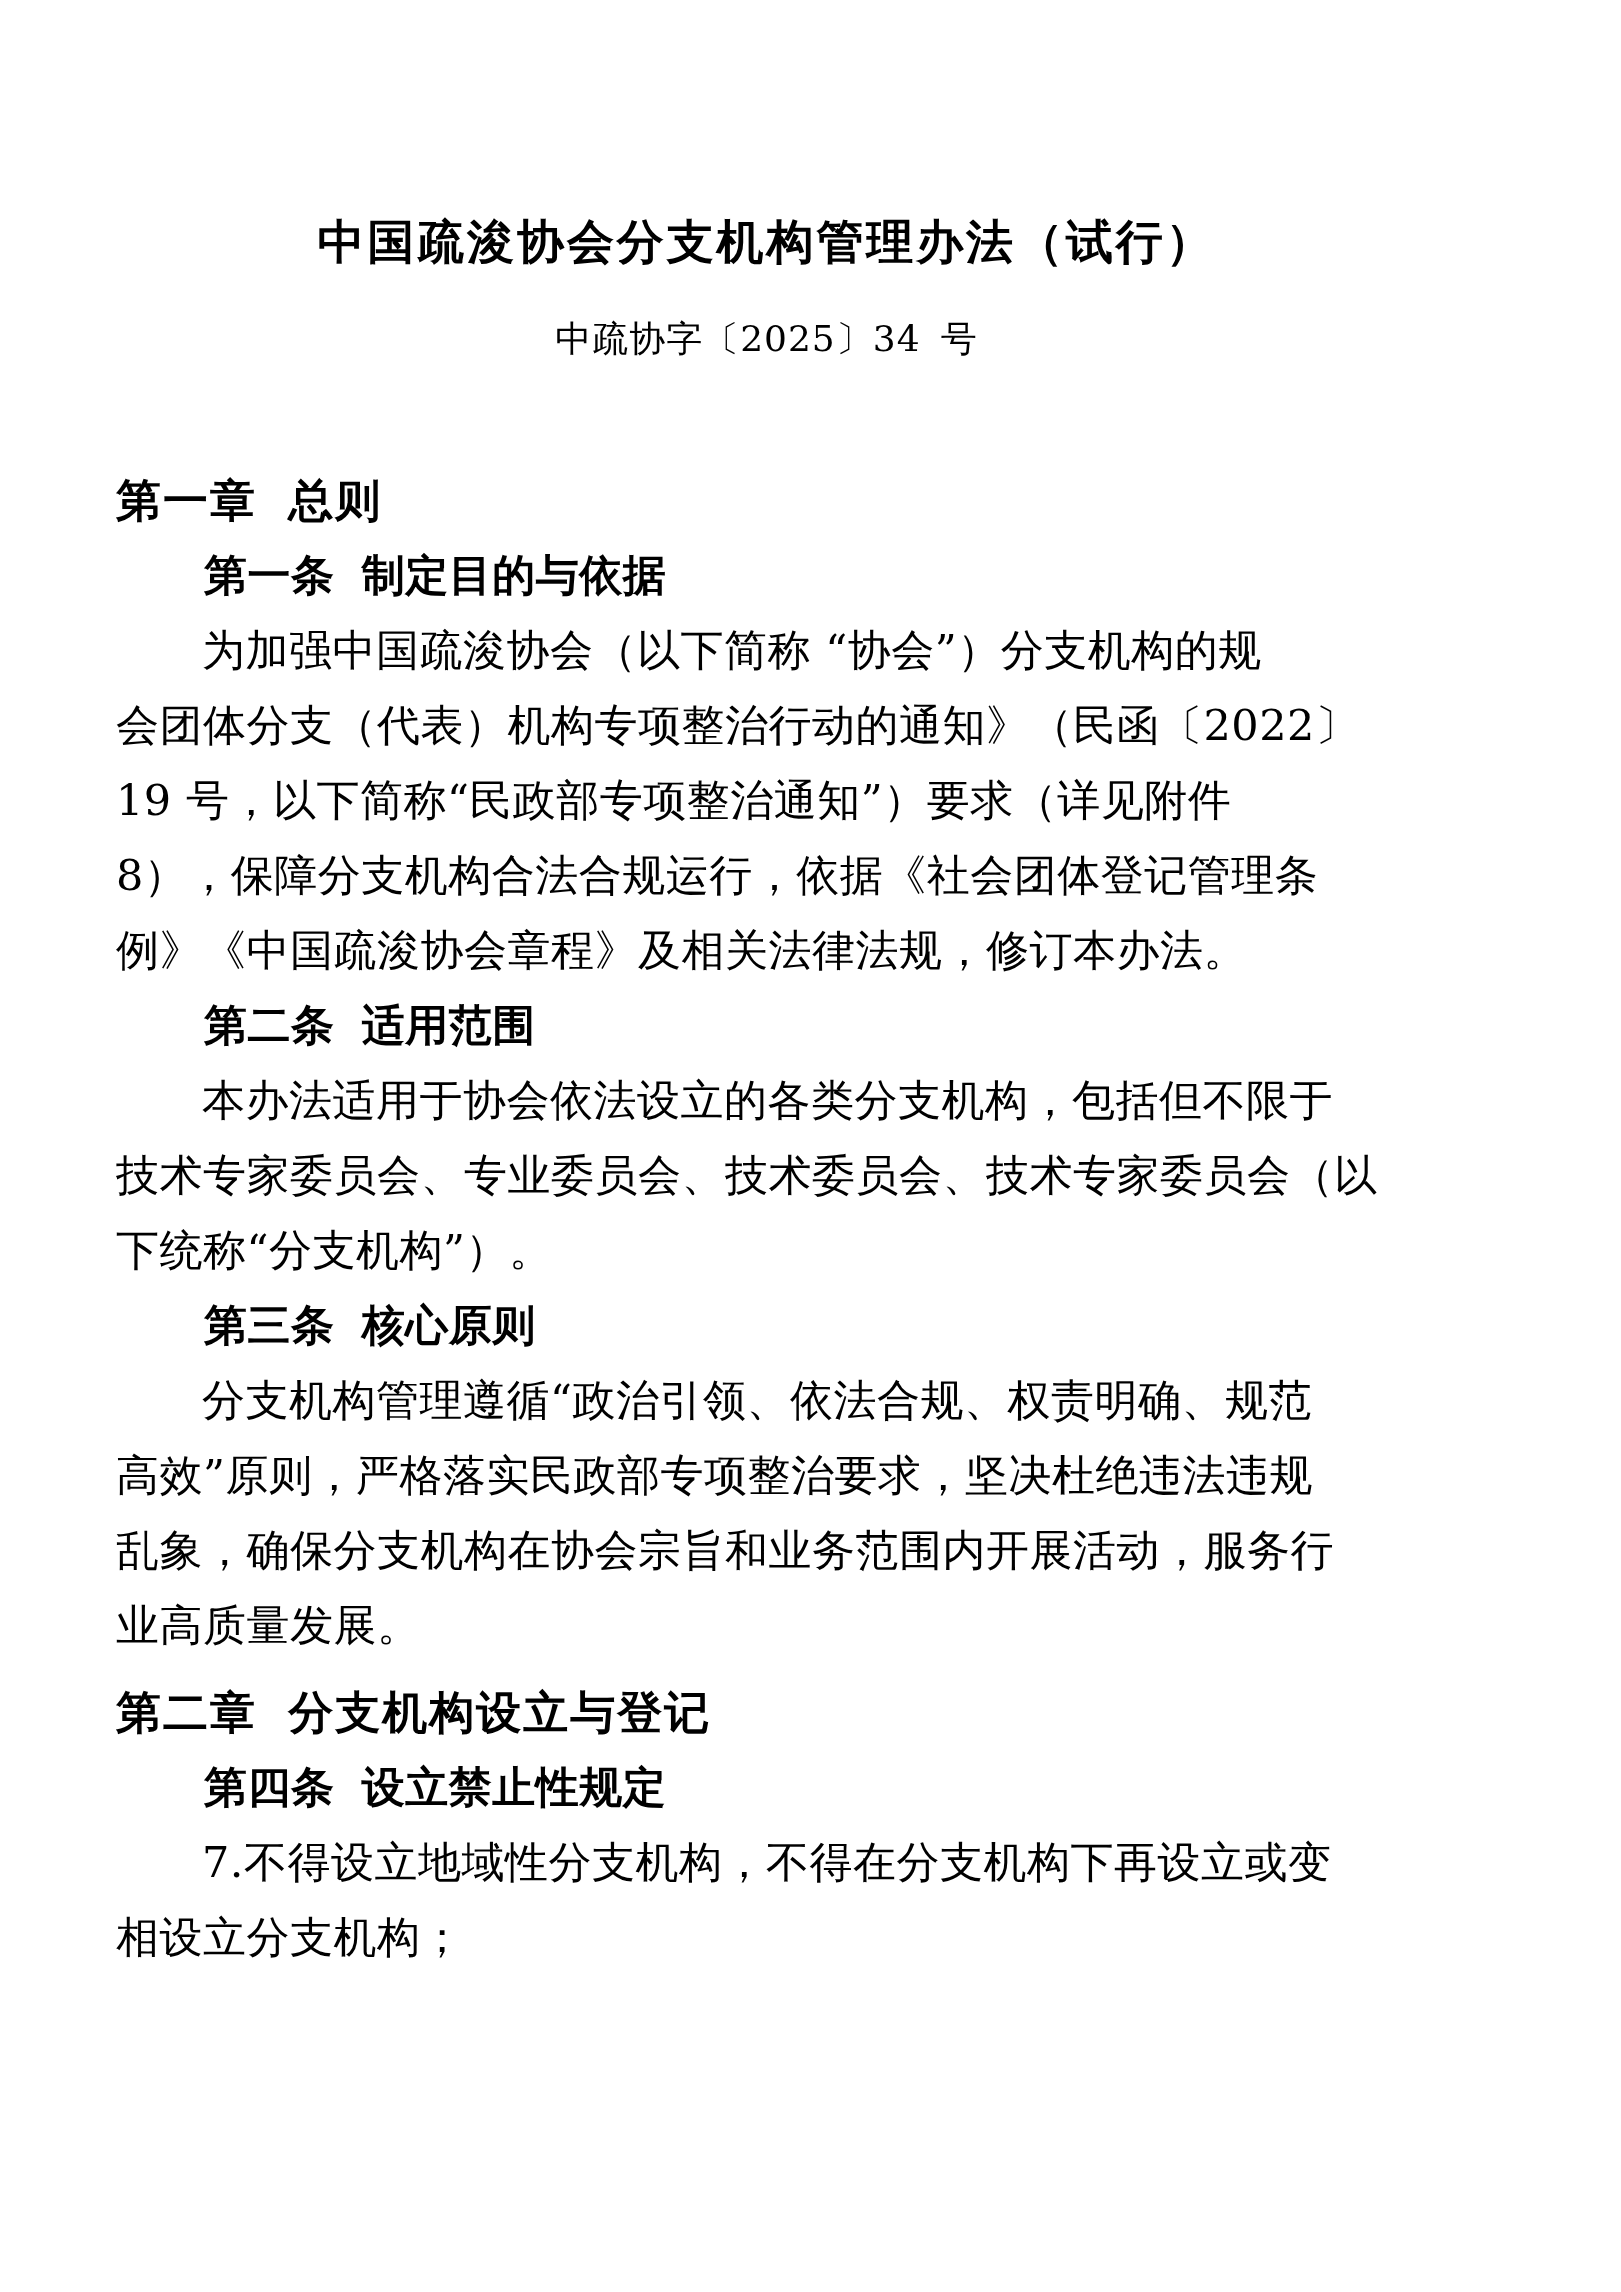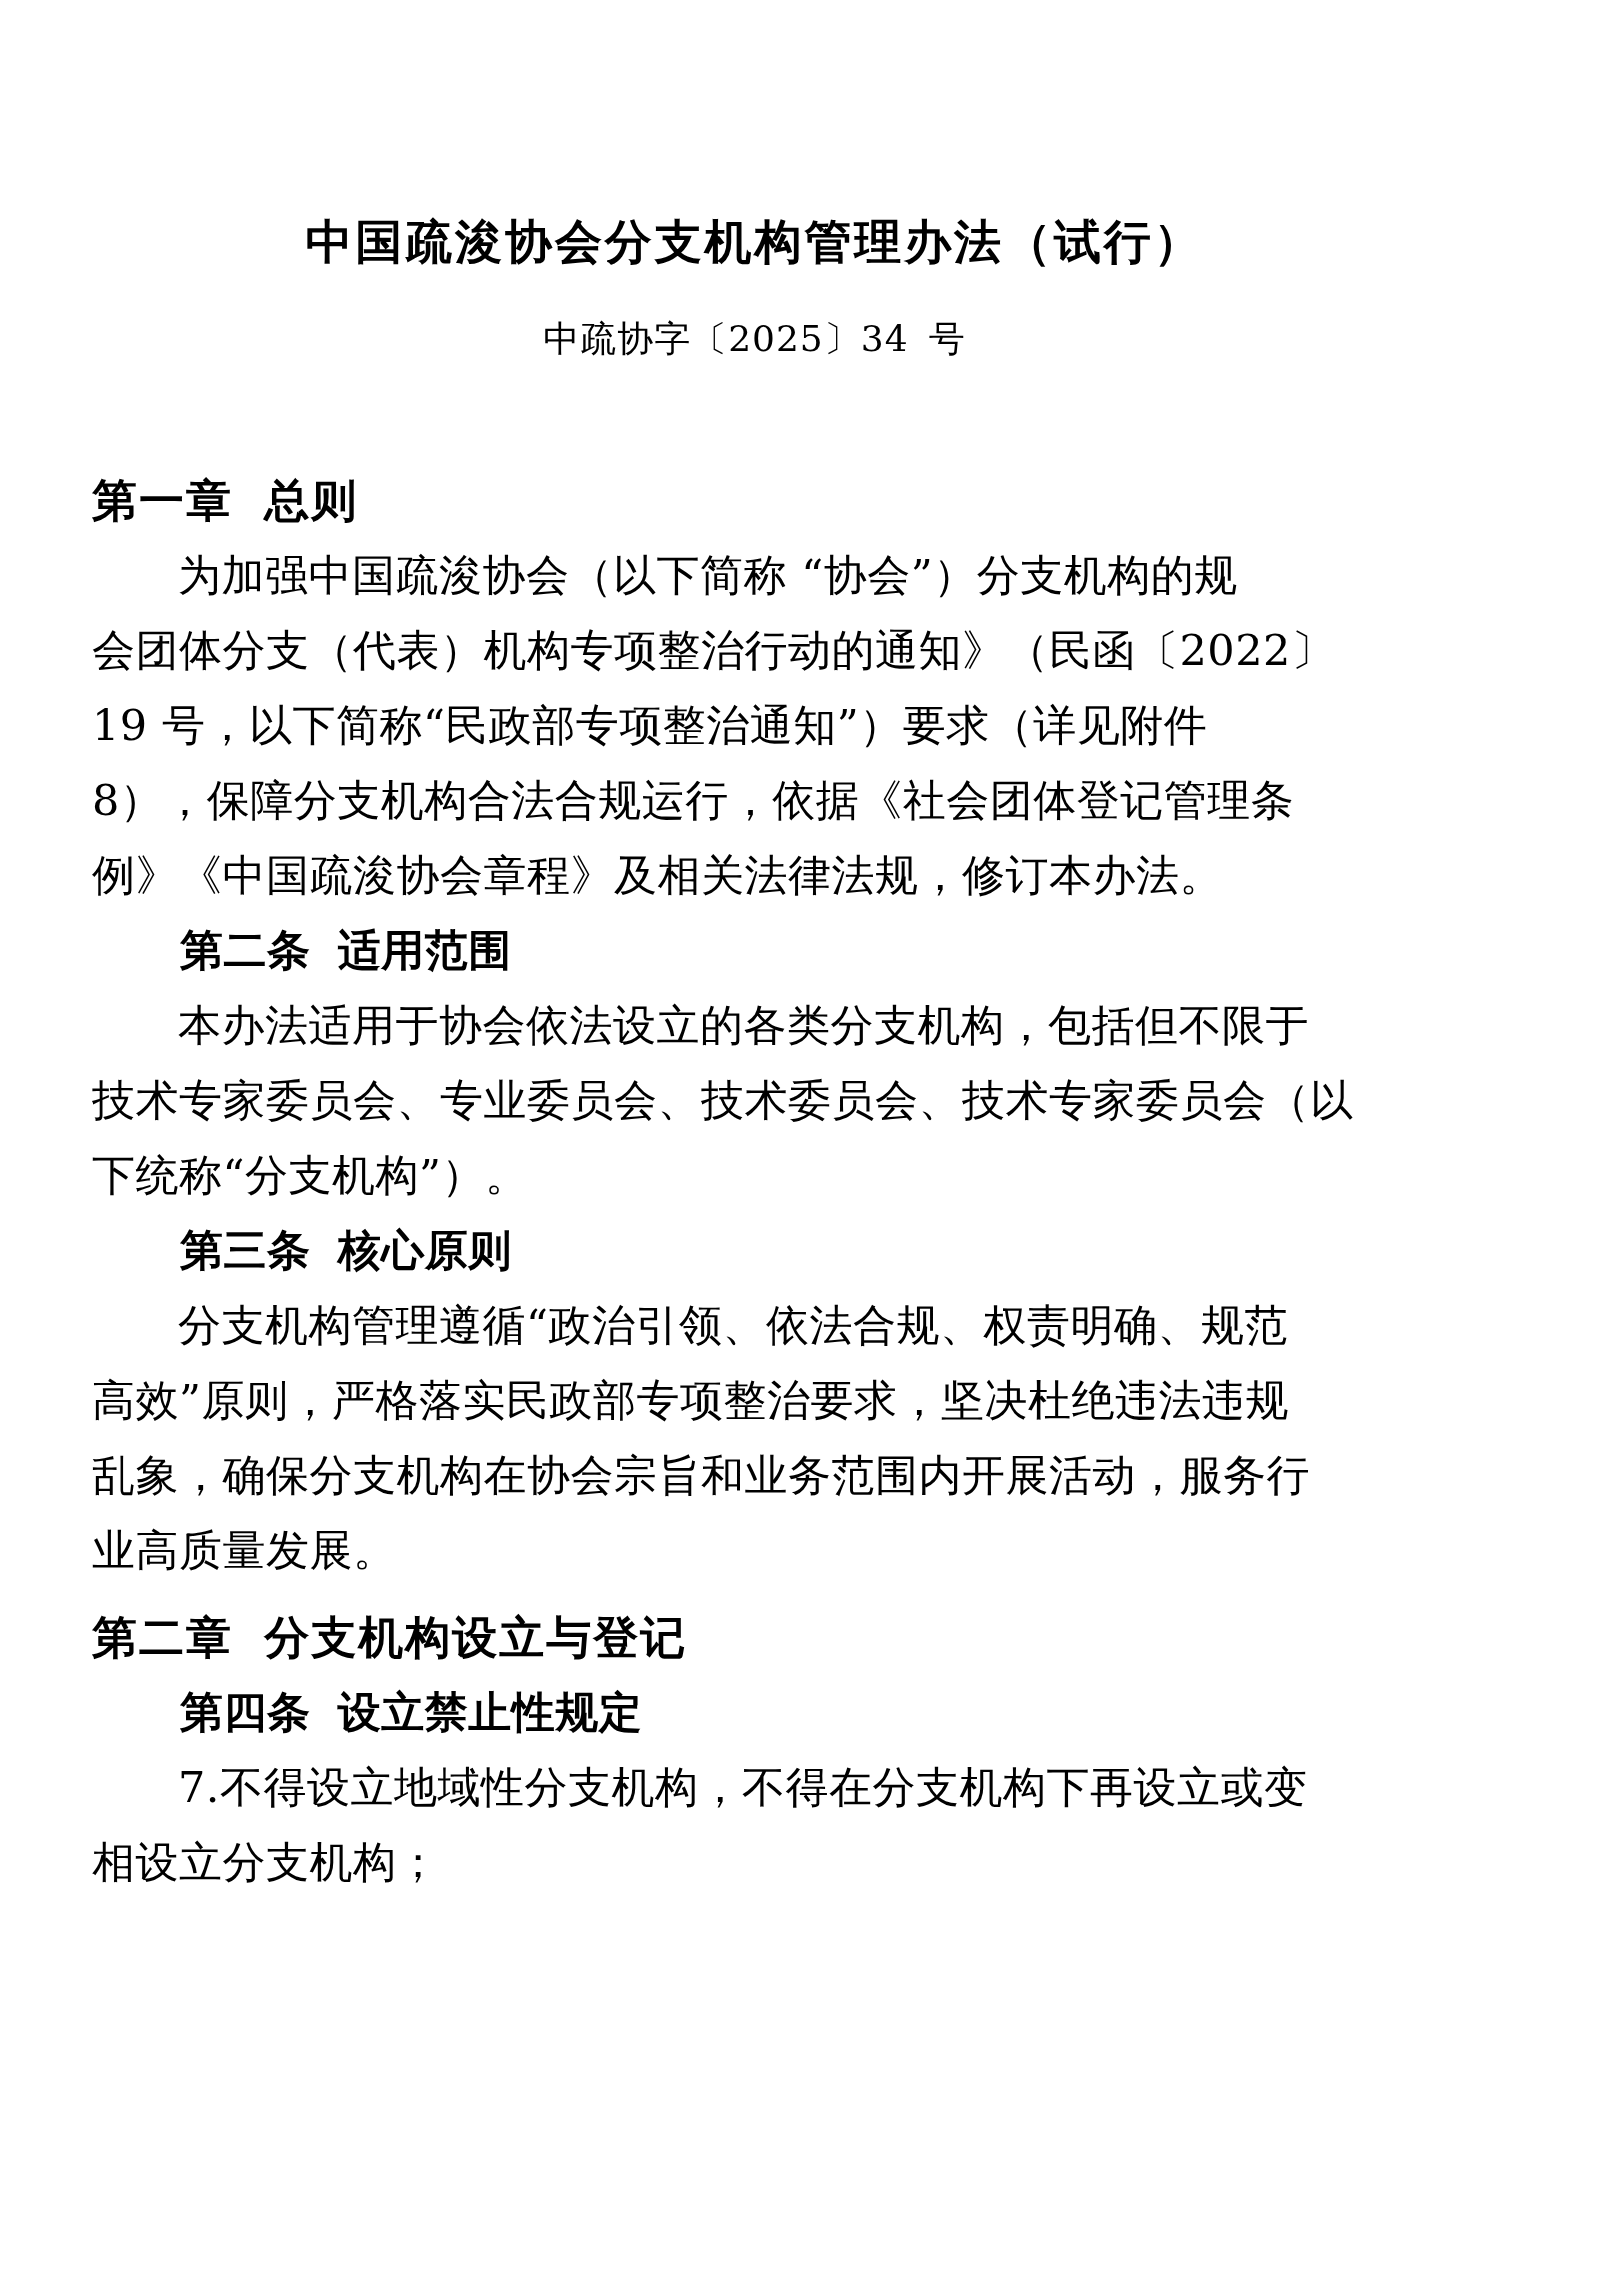--- a/index.html
+++ b/index.html
@@ -7,21 +7,21 @@
     padding: 0;
     background: #ffffff;
   }
   .page {
     position: relative;
     width: 1621px;
     height: 2293px;
     background: #ffffff;
     color: #000000;
     box-sizing: border-box;
-    padding: 214px 204px 0 92px;
+    padding: 214px 204px 0 116px;
     font-family: "DejaVu Serif", "Liberation Serif", serif;
     overflow: hidden;
   }
   .doc-title {
     text-align: center;
     font-size: 47px;
     line-height: 55px;
     font-weight: bold;
     letter-spacing: 2.9px;
     font-family: "DejaVu Serif", "Liberation Serif", serif;
@@ -65,20 +65,21 @@
   }
 </style>
 </head>
 <body>
 
 <div class="page">
   <div class="doc-title">中国疏浚协会分支机构管理办法（试行）</div>
   <div class="doc-number">中疏协字〔2025〕34 号</div>
   <div class="doc-body">
       <div class="block-chapter">第一章 总则</div>
+      <div class="block-article">第一条 制定目的与依据</div>
       <div class="para">
         <div class="line first">为加强中国疏浚协会（以下简称 “协会”）分支机构的规</div>
         <div class="line">会团体分支（代表）机构专项整治行动的通知》（民函〔2022〕</div>
         <div class="line">19 号，以下简称“民政部专项整治通知”）要求（详见附件</div>
         <div class="line">8），保障分支机构合法合规运行，依据《社会团体登记管理条</div>
         <div class="line">例》《中国疏浚协会章程》及相关法律法规，修订本办法。</div>
       </div>
       <div class="block-article">第二条 适用范围</div>
       <div class="para">
         <div class="line first">本办法适用于协会依法设立的各类分支机构，包括但不限于</div>

